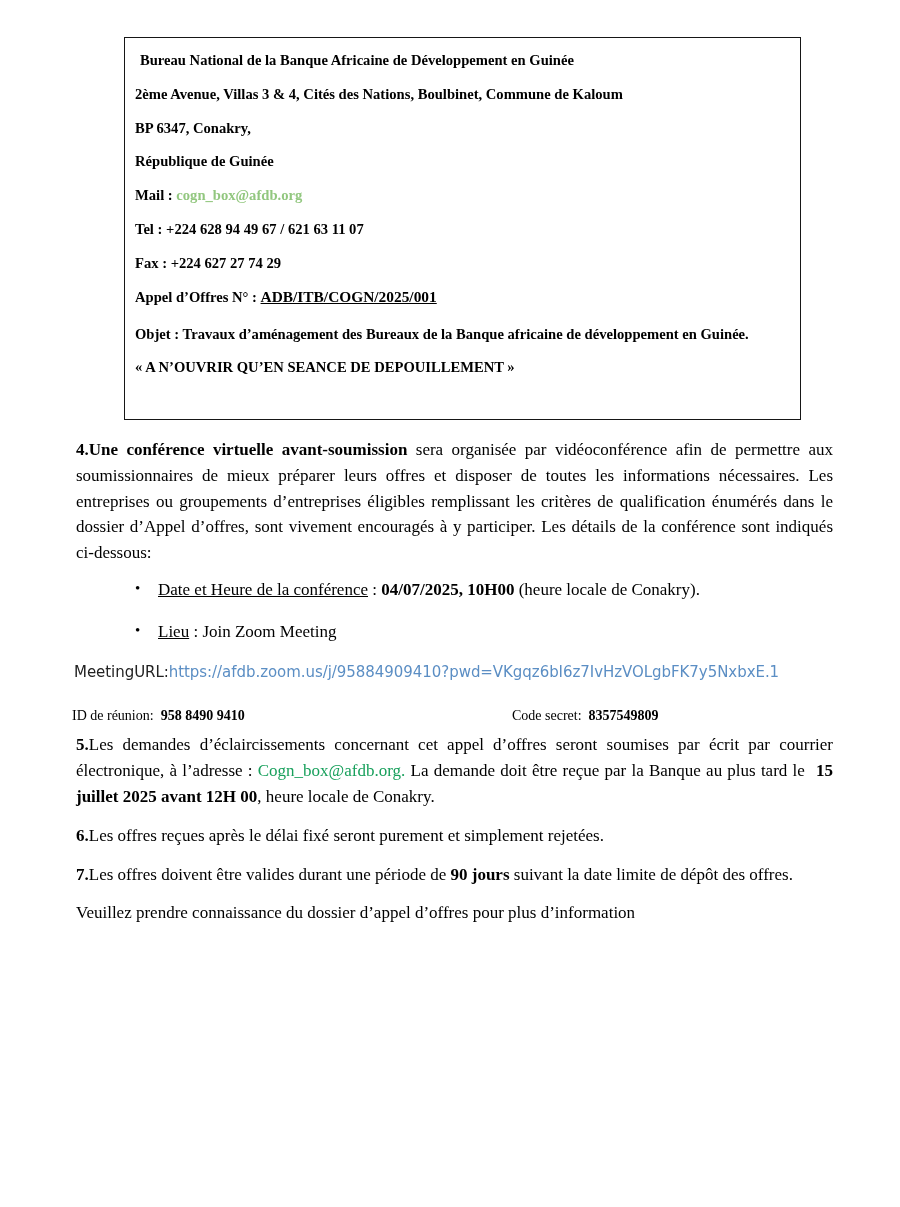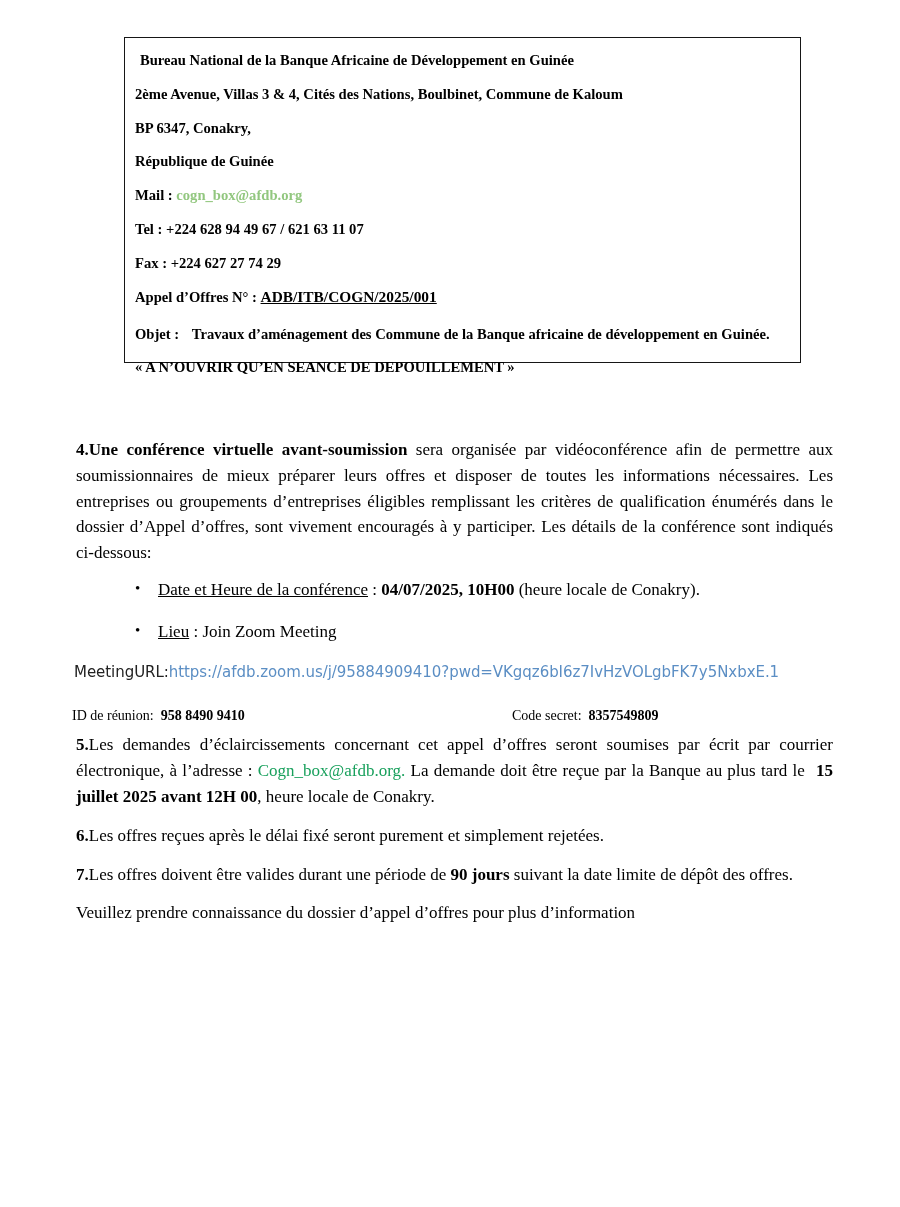--- a/index.html
+++ b/index.html
@@ -23,21 +23,21 @@
     width: 900px;
     height: 1207px;
   }
 
   
   .addr-box {
     position: absolute;
     left: 124px;
     top: 37px;
     width: 677px;
-    height: 326px;
+    height: 383px;
     box-sizing: border-box;
     border: 1.4px solid #161616;
     background: #ffffff;
     padding: 10px 14px 6px 10px;
   }
   .addr-line {
     font-weight: bold;
     font-size: 14.6px;
     line-height: 1.0;
     margin: 0 0 19.2px 0;
@@ -55,21 +55,21 @@
 
   .objet {
     font-weight: bold;
     font-size: 14.6px;
     line-height: 1.5;
     margin: 0 0 14px 0;
     text-align: justify;
     text-justify: inter-word;
     padding-right: 2px;
   }
-  .objet .lead { margin-right: 9px; }
+  .objet .lead { margin-right: 0; }
 
   .ouvrir {
     font-weight: bold;
     font-size: 14.6px;
     margin: 0;
     line-height: 1.0;
   }
 
   
   .body-wrap {
@@ -157,21 +157,21 @@
     <p class="addr-line">République de Guinée</p>
 
     <p class="addr-line"><span>Mail : </span><span class="mail-green-light">cogn_box@afdb.org</span></p>
 
     <p class="addr-line">Tel : +224 628 94 49 67 / 621 63 11 07</p>
 
     <p class="addr-line">Fax : +224 627 27 74 29</p>
 
     <p class="addr-line"><span>Appel d’Offres N° : </span><span class="ao-num">ADB/ITB/COGN/2025/001</span></p>
 
-    <p class="objet"><span class="lead">Objet : </span><span>Travaux d’aménagement des Commune de  la Banque africaine de développement en Guinée.</span></p>
+    <p class="objet"><span class="lead">Objet : </span><span>Travaux d’aménagement des Bureaux de  la Banque africaine de développement en Guinée.</span></p>
 
     <p class="ouvrir">« A N’OUVRIR QU’EN SEANCE DE DEPOUILLEMENT »</p>
 
   </div>
 
   <div class="body-wrap">
 
     <p class="para"><b>4.</b><b>Une conférence virtuelle avant-soumission</b><span> sera organisée par vidéoconférence afin de permettre aux soumissionnaires de mieux préparer leurs offres et disposer de toutes les informations nécessaires. Les entreprises ou groupements d’entreprises éligibles remplissant les critères de qualification énumérés dans le dossier d’Appel d’offres, sont vivement encouragés à y participer. Les détails de la conférence sont indiqués ci-dessous:</span></p>
 
     <ul class="conf-list">

